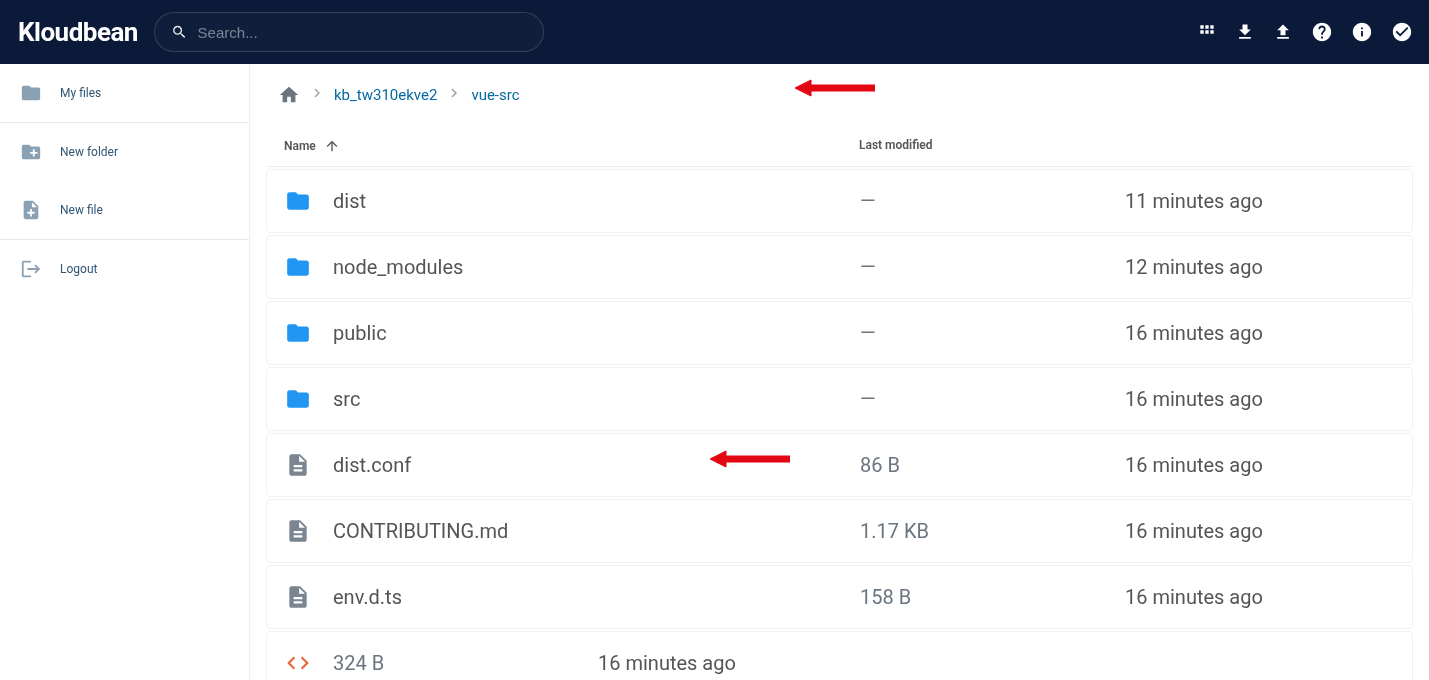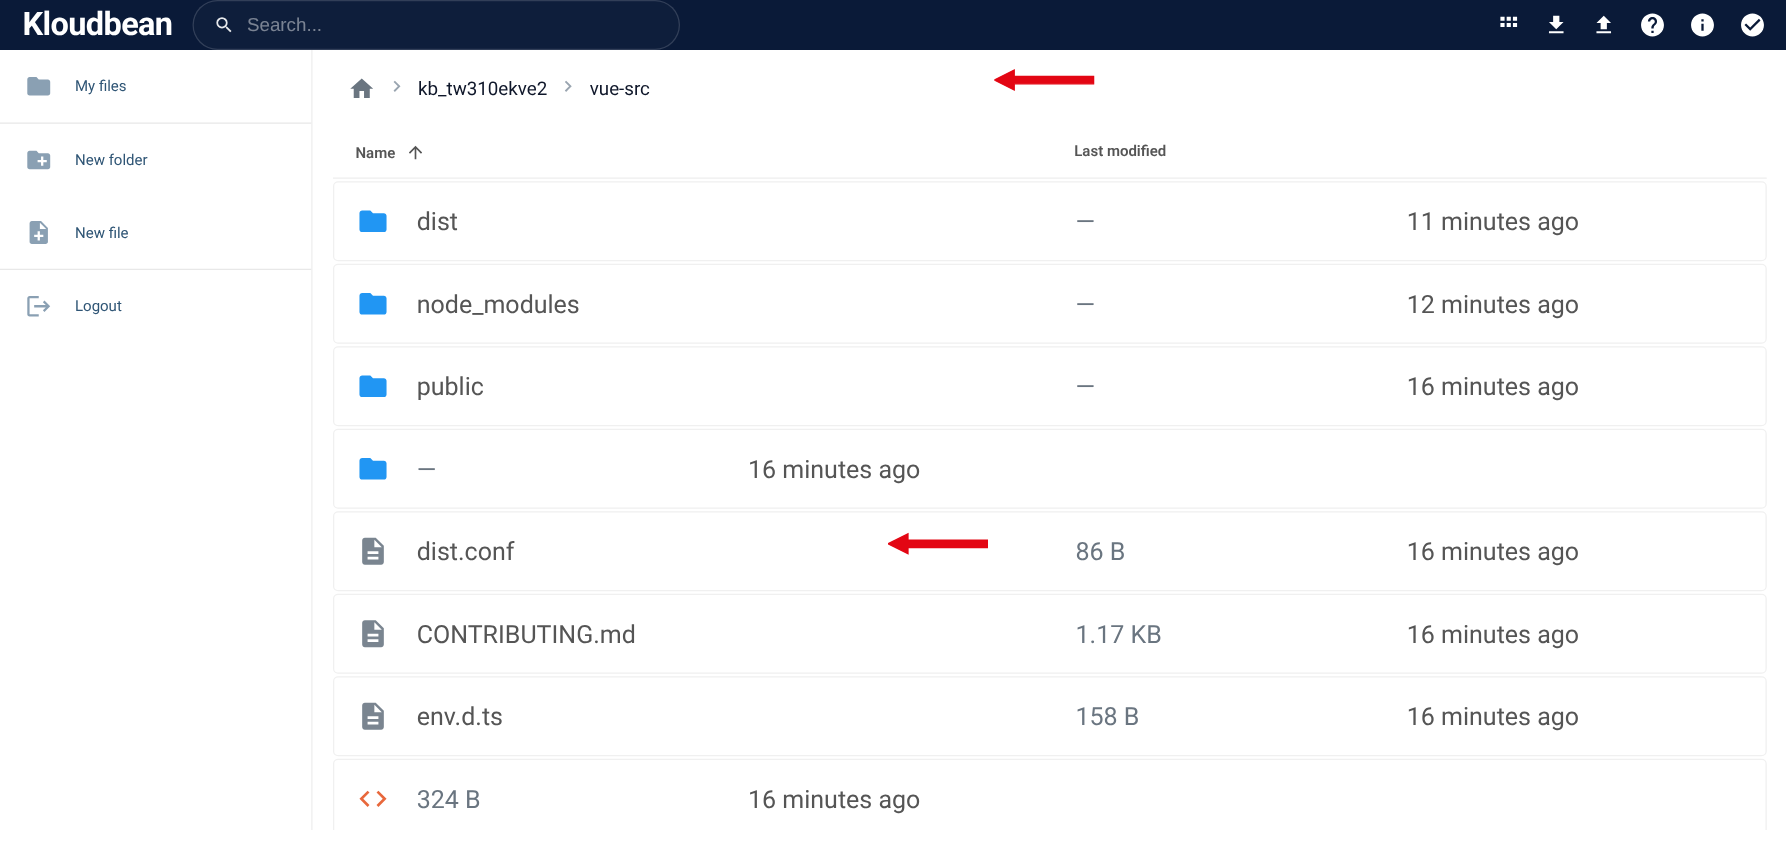--- a/index.html
+++ b/index.html
@@ -1,20 +1,20 @@
 <!DOCTYPE html>
 <html><head>
 <meta charset="utf-8">
 <style>
 * { margin: 0; padding: 0; box-sizing: border-box; }
 body { font-family: -apple-system, BlinkMacSystemFont, "Segoe UI", Roboto, sans-serif; background: #fff; color: #333; }
 
 .header {
   background: #0a1a38;
-  height: 40px;
+  height: 64px;
   display: flex;
   align-items: center;
   padding: 0 16px;
 }
 .logo {
   color: #fff;
   font-size: 26px;
   font-weight: 700;
   letter-spacing: -0.5px;
   margin-right: 16px;
@@ -72,21 +72,21 @@
 .breadcrumb {
   display: flex;
   align-items: center;
   padding: 20px 12px 20px 12px;
   gap: 8px;
   color: #555;
   font-size: 15px;
 }
 .breadcrumb svg { fill: #6a7580; }
 .bc-sep svg { fill: #9aa5b0; }
-.bc-link { color: #0f172a; cursor: pointer; }
+.bc-link { color: #0369a1; cursor: pointer; }
 
 .table-head {
   display: flex;
   padding: 12px 18px;
   color: #555;
   font-size: 12px;
   font-weight: 600;
   border-bottom: 1px solid #eee;
 }
 .col-name { flex: 0 0 575px; display: flex; align-items: center; gap: 8px; }
@@ -240,20 +240,21 @@
             <path d="M10 4H4c-1.1 0-2 .9-2 2v12c0 1.1.9 2 2 2h16c1.1 0 2-.9 2-2V8c0-1.1-.9-2-2-2h-8l-2-2z"></path>
           </svg>
           <div class="file-name">public</div>
           <div class="file-size">—</div>
           <div class="file-mod">16 minutes ago</div>
         </div>
         <div class="file-row">
           <svg class="file-icon folder-icon" viewBox="0 0 24 24">
             <path d="M10 4H4c-1.1 0-2 .9-2 2v12c0 1.1.9 2 2 2h16c1.1 0 2-.9 2-2V8c0-1.1-.9-2-2-2h-8l-2-2z"></path>
           </svg>
+          <div class="file-name">src</div>
           <div class="file-size">—</div>
           <div class="file-mod">16 minutes ago</div>
         </div>
         <div class="file-row">
           <svg class="file-icon doc-icon" viewBox="0 0 24 24">
             <path d="M14 2H6c-1.1 0-2 .9-2 2v16c0 1.1.9 2 2 2h12c1.1 0 2-.9 2-2V8l-6-6zm2 16H8v-2h8v2zm0-4H8v-2h8v2zm-3-5V3.5L18.5 9H13z"></path>
           </svg>
           <div class="file-name">dist.conf</div>
           <div class="file-size">86 B</div>
           <div class="file-mod">16 minutes ago</div>

